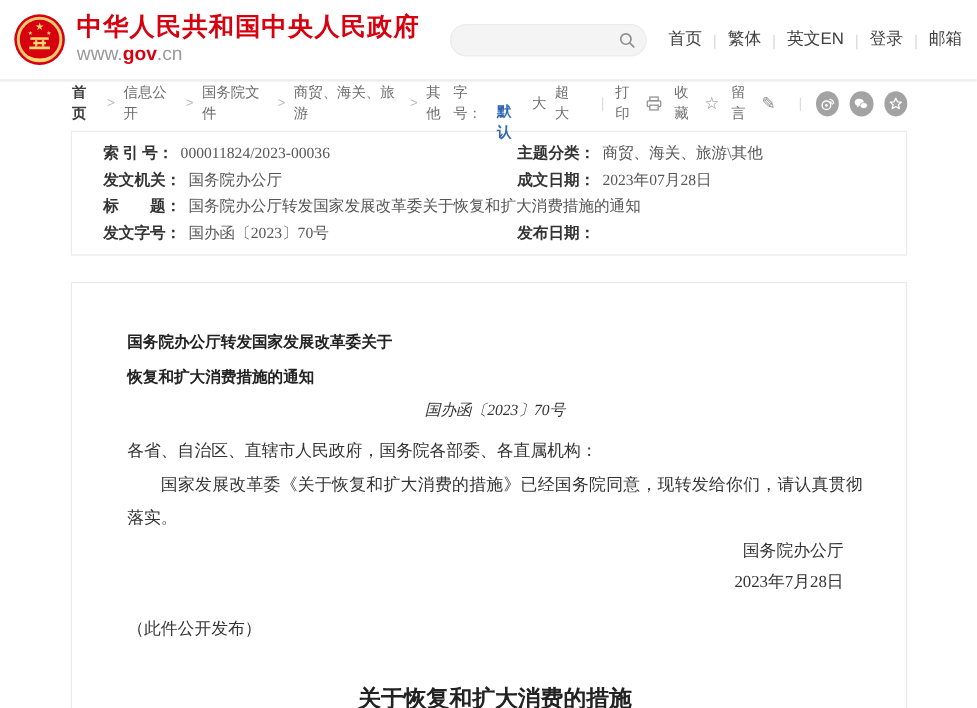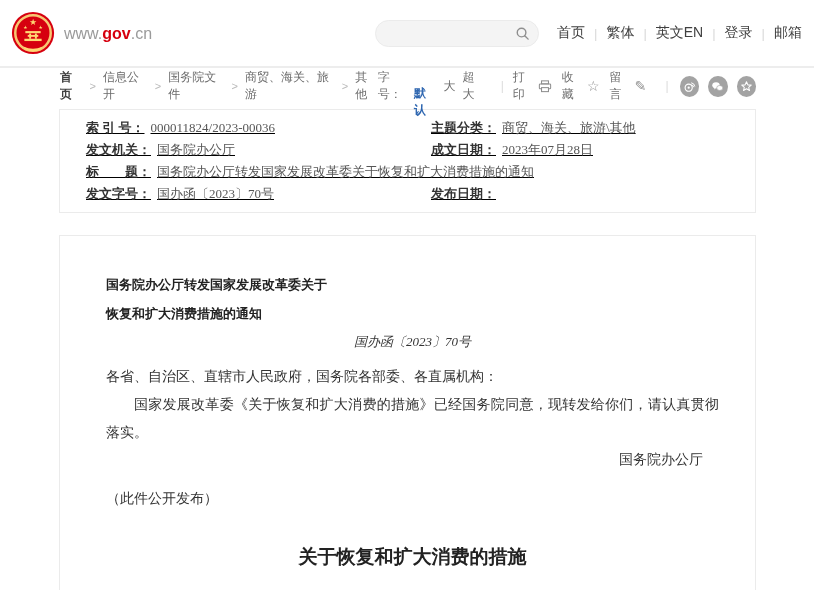--- a/index.html
+++ b/index.html
@@ -37,21 +37,21 @@
   .tools .bar { color:#dcdcdc; margin:0 9px; }
   .tools .t-item { display:flex; align-items:center; margin-right:10px; cursor:pointer; }
   .tools .t-item .glyph { margin-left:4px; color:#8f8f8f; font-size:14px; line-height:1; }
   .circle-ico { width:21px; height:21px; border-radius:50%; background:#a3a3a3;
     display:inline-flex; align-items:center; justify-content:center; margin-left:9px; cursor:pointer; }
 
   
   .meta-box { margin:5px 58px 0 59px; border:1px solid #ebebeb;
     padding:7px 0 7px 26px; font-size:13px;
     font-family:"Liberation Serif","DejaVu Serif",serif; }
-  .meta-row { display:flex; line-height:22px;text-decoration:underline; }
+  .meta-row { display:flex; line-height:22px; }
   .meta-cell { display:flex; }
   .meta-cell.left { width:345px; flex:0 0 345px; }
   .meta-label { color:#333; font-weight:bold; white-space:pre; }
   .meta-value { color:#565656; margin-left:6px; padding-right:24px; }
 
   
   .doc-box { margin:22px 58px 0 59px; border:1px solid #ebebeb;
     padding:34px 36px 80px 46px; color:#333;
     font-family:"Liberation Serif","DejaVu Serif",serif; }
   .doc-title { font-size:13px; font-weight:bold; line-height:29px; color:#222; }
@@ -76,20 +76,21 @@
       <text x="32" y="20" font-size="5" fill="#ffd873" text-anchor="middle">★</text>
       <rect x="16" y="22" width="16" height="2.2" fill="#ffd873"></rect>
       <rect x="18.5" y="26" width="11" height="2" fill="#ffd873"></rect>
       <rect x="15" y="30" width="18" height="2.4" fill="#ffd873"></rect>
       <rect x="20" y="24.5" width="2" height="5.5" fill="#ffd873"></rect>
       <rect x="26" y="24.5" width="2" height="5.5" fill="#ffd873"></rect>
       <path d="M14 38 q10 5 20 0 l-1.5 3 q-8.5 4 -17 0 z" fill="#ffd873"></path>
     </svg>
   </div>
   <div class="brand">
+    <div class="brand-title">中华人民共和国中央人民政府</div>
     <div class="brand-url"><span>www.</span><span class="gov">gov</span><span>.cn</span></div>
   </div>
   <div class="search-pill">
     <input type="text" placeholder="" style="">
     <span>
       <svg width="15" height="15" viewBox="0 0 16 16">
         <circle cx="7" cy="7" r="4.6" fill="none" stroke="#8f8f8f" stroke-width="1.5"></circle>
         <line x1="10.4" y1="10.4" x2="14" y2="14" stroke="#8f8f8f" stroke-width="1.5" stroke-linecap="round"></line>
       </svg>
     </span>
@@ -210,19 +211,20 @@
     <div>国务院办公厅转发国家发展改革委关于</div>
     <div>恢复和扩大消费措施的通知</div>
   </div>
   <div class="doc-num">国办函〔2023〕70号</div>
 
   <div class="doc-body">
     <p>各省、自治区、直辖市人民政府，国务院各部委、各直属机构：</p>
     <p class="indent">国家发展改革委《关于恢复和扩大消费的措施》已经国务院同意，现转发给你们，请认真贯彻落实。</p>
     <div class="sig">
       <div>国务院办公厅</div>
+      <div>2023年7月28日</div>
     </div>
     <p class="pub-note">（此件公开发布）</p>
 
     <div class="sub-title">关于恢复和扩大消费的措施</div>
 
   </div>
 </div>
 
 </body></html>

